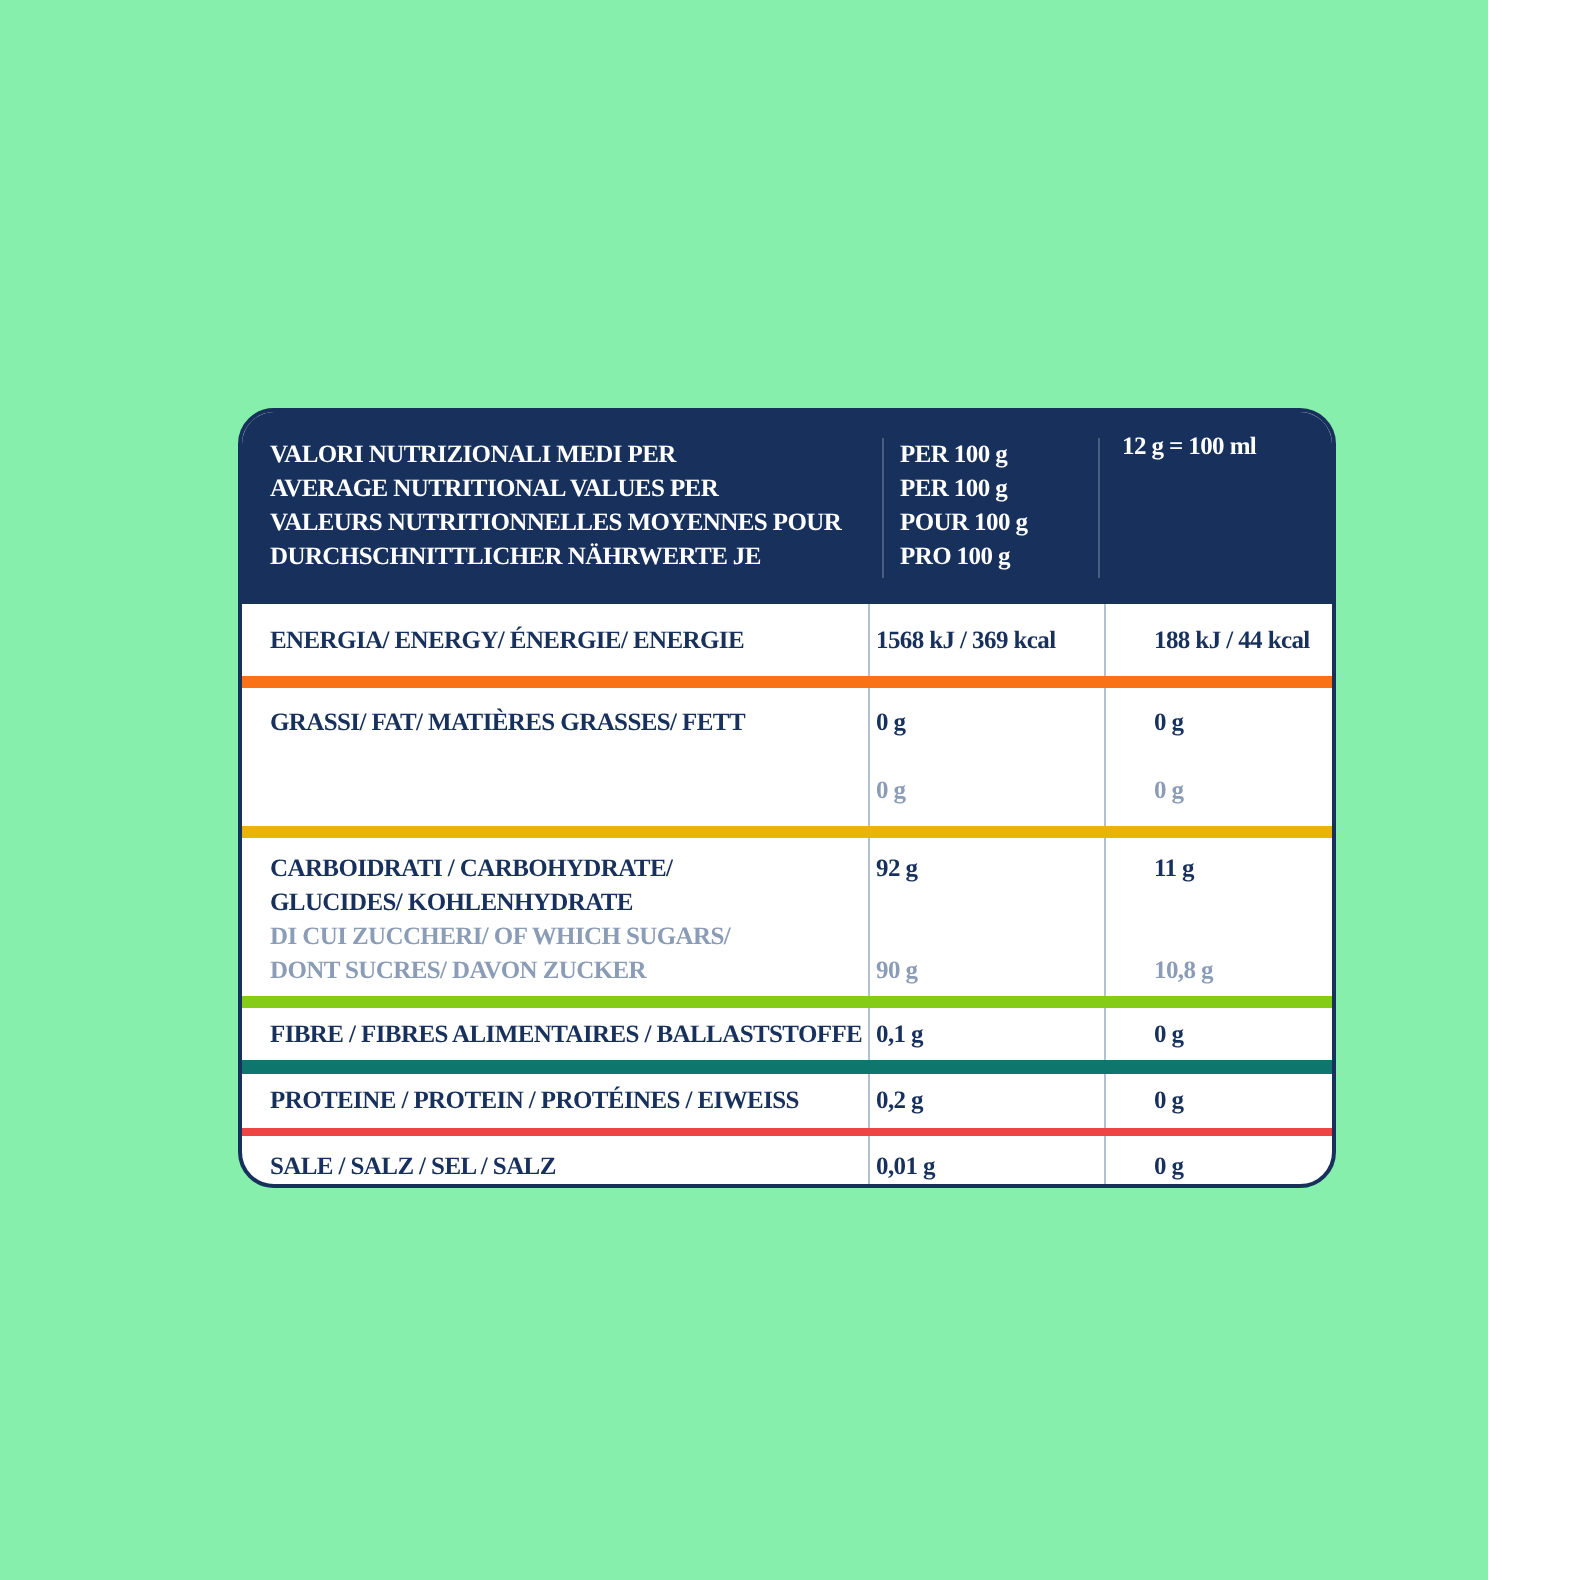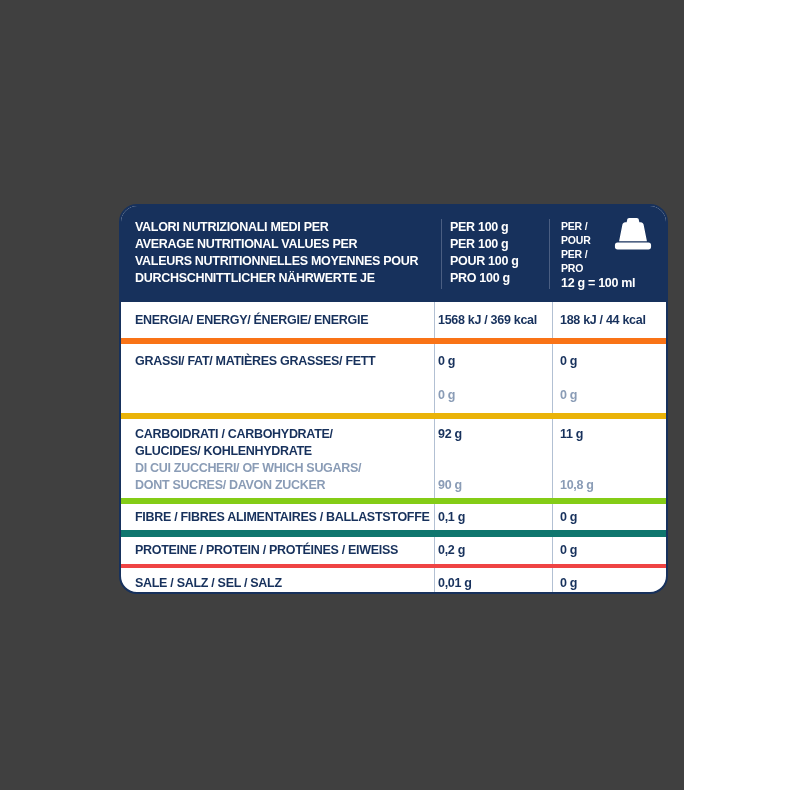--- a/index.html
+++ b/index.html
@@ -1,18 +1,18 @@
 <!DOCTYPE html>
 <html><head>
 <meta charset="utf-8">
 <style>
   html,body { margin:0; padding:0; }
   .stage {
-    position:relative; width:684px; height:790px; background:#404040;
-    font-family:Liberation Sans, sans-serif; font-weight:bold;
+    position:relative; width:744px; height:790px; background:#86efac;
+    font-family:Liberation Serif, serif; font-weight:bold;
     -webkit-font-smoothing:antialiased;
   }
   .panel {
     position:absolute; left:119px; top:204px; width:549px; height:390px;
     border:2px solid #17315C; border-radius:18px; overflow:hidden;
     box-sizing:border-box; background:#ffffff;
   }
   
   .thead {
     position:relative; height:96px; background:#17315C; color:#ffffff;
@@ -48,21 +48,21 @@
     font-size:12.5px; line-height:17px; letter-spacing:-0.3px;
   }
   .row-energy  { padding:10px 0 9px 0; border-bottom:6px solid #f97316; }
   .row-fat     { padding:9px 0 9px 0;  border-bottom:6px solid #eab308; }
   .row-carb    { padding:7px 0 4px 0;  border-bottom:6px solid #84cc16; }
   .row-fibre   { padding:5px 0 4px 0;  border-bottom:7px solid #0f766e; }
   .row-protein { padding:5px 0 5px 0;  border-bottom:4px solid #ef4444; }
   .row-salt    { padding:7px 0 7px 0; }
   .cell-label { padding-left:14px; }
   .cell-v1    { padding-left:4px; }
-  .cell-v2    { padding-left:8px; }
+  .cell-v2    { padding-left:25px; }
   .main { color:#17315C; white-space:pre-line; }
   .sub  { color:#8A9CB6; white-space:pre-line; }
   .row-fat  .subval { margin-top:17px; }
   .row-carb .subval { margin-top:34px; }
 </style>
 </head>
 <body>
 
 <div class="stage">
   <div class="panel">
@@ -70,28 +70,20 @@
     <div class="thead">
       <div class="th-title">VALORI NUTRIZIONALI MEDI PER
 AVERAGE NUTRITIONAL VALUES PER
 VALEURS NUTRITIONNELLES MOYENNES POUR
 DURCHSCHNITTLICHER NÄHRWERTE JE</div>
       <div class="th-per100">PER 100 g
 PER 100 g
 POUR 100 g
 PRO 100 g</div>
       <div class="th-portion">
-        <div class="portion-top">
-          <div class="portion-label">PER / POUR
-PER / PRO</div>
-          <svg class="capsule" width="42" height="34" viewBox="0 0 50 40" aria-hidden="true">
-            <path fill="#ffffff" d="M18 3.5 C18 2.1 19.1 1 20.5 1 L29.5 1 C30.9 1 32 2.1 32 3.5 L32.6 6 L34.3 6 C35.9 6 37.3 7.2 37.6 8.8 L41.6 28.5 L8.4 28.5 L12.4 8.8 C12.7 7.2 14.1 6 15.7 6 L17.4 6 Z"></path>
-            <rect fill="#ffffff" x="3.5" y="30" width="43" height="8.5" rx="3.2"></rect>
-          </svg>
-        </div>
         <div class="equiv">12 g = 100 ml</div>
       </div>
       <div class="hdiv hdiv1"></div>
       <div class="hdiv hdiv2"></div>
     </div>
 
     <div class="tbody">
       <div class="vdiv vdiv1"></div>
       <div class="vdiv vdiv2"></div>
 

